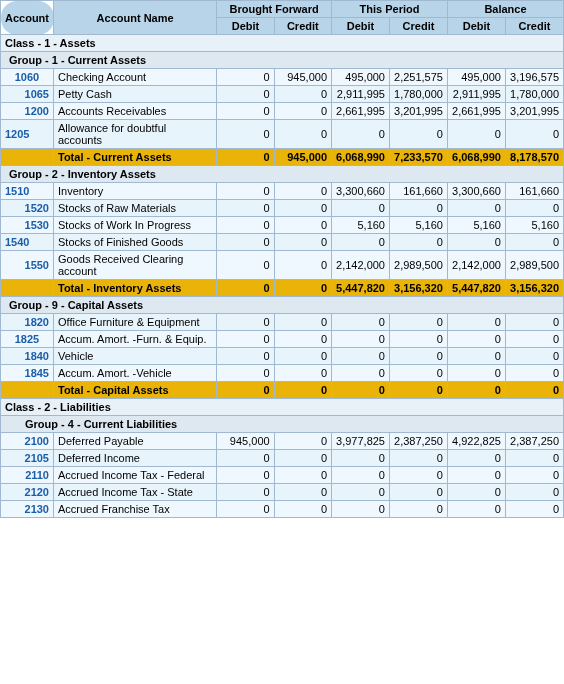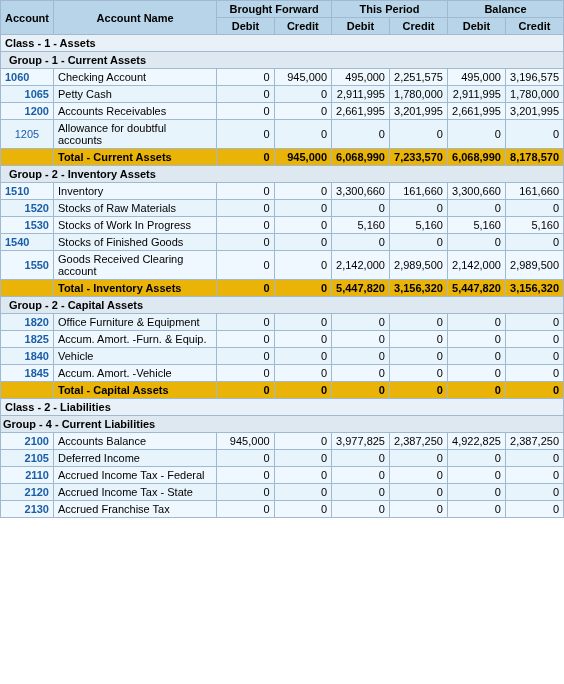--- a/index.html
+++ b/index.html
@@ -1,20 +1,20 @@
 <!DOCTYPE html>
 <html><head>
   <meta charset="utf-8">
   <style>
     * { margin: 0; padding: 0; box-sizing: border-box; }
     body { font-family: Arial, sans-serif; font-size: 11px; background: #fff; }
     table { width: 564px; border-collapse: collapse; }
     th, td { border: 1px solid #a0b8d0; padding: 2px 4px; }
     thead th { background: #b8d4e8; text-align: center; font-weight: bold; color: #000; }
-    th.account-col { width: 48px; }
+    th.account-col { width: 48px; border-radius: 16px; }
     th.name-col { width: 170px; }
     th.num-col { width: 58px; }
 
     .group-header td { background: #dde8f0; font-weight: bold; color: #000; }
     .class-header td { background: #e8f0f8; font-weight: bold; color: #000; }
     .total-row td { background: #eab308; font-weight: bold; color: #000; }
     .data-row td { background: #f0f8ff; color: #000; }
     .data-row:nth-child(even) td { background: #e8f4fc; }
 
     td.num { text-align: right; }
@@ -43,21 +43,21 @@
     </tr>
   </thead>
   <tbody id="table-body">
   <tr class="class-header">
         <td colspan="8" class="name" style="padding-left:4px; font-weight:bold;">Class - 1 - Assets</td>
       </tr>
       <tr class="group-header">
         <td colspan="8" class="name" style="padding-left:8px; font-weight:bold;">Group - 1 - Current Assets</td>
       </tr>
       <tr class="data-row">
-      <td class="account" style="color:#1a5ea8; font-weight:bold; text-align:left;">1060</td>
+      <td class="account" style="color:#1a5ea8; font-weight:bold; text-align:center;">1060</td>
       <td class="name">Checking Account</td>
       <td class="num">0</td>
       <td class="num">945,000</td>
       <td class="num">495,000</td>
       <td class="num">2,251,575</td>
       <td class="num">495,000</td>
       <td class="num">3,196,575</td>
     </tr>
       <tr class="data-row">
       <td class="account" style="color:#1a5ea8; font-weight:bold; text-align:right;">1065</td>
@@ -73,21 +73,21 @@
       <td class="account" style="color:#1a5ea8; font-weight:bold; text-align:right;">1200</td>
       <td class="name">Accounts Receivables</td>
       <td class="num">0</td>
       <td class="num">0</td>
       <td class="num">2,661,995</td>
       <td class="num">3,201,995</td>
       <td class="num">2,661,995</td>
       <td class="num">3,201,995</td>
     </tr>
       <tr class="data-row">
-      <td class="account" style="color:#1a5ea8; font-weight:normal; text-align:center;">1205</td>
+      <td class="account" style="color:#1a5ea8; font-weight:bold; text-align:left;">1205</td>
       <td class="name">Allowance for doubtful accounts</td>
       <td class="num">0</td>
       <td class="num">0</td>
       <td class="num">0</td>
       <td class="num">0</td>
       <td class="num">0</td>
       <td class="num">0</td>
     </tr>
       <tr class="total-row">
       <td></td>
@@ -156,34 +156,34 @@
       <td></td>
       <td class="name" style="font-weight:bold;">Total - Inventory Assets</td>
       <td class="num">0</td>
       <td class="num">0</td>
       <td class="num">5,447,820</td>
       <td class="num">3,156,320</td>
       <td class="num">5,447,820</td>
       <td class="num">3,156,320</td>
     </tr>
       <tr class="group-header">
-        <td colspan="8" class="name" style="padding-left:8px; font-weight:bold;">Group - 2 - Capital Assets</td>
+        <td colspan="8" class="name" style="padding-left:8px; font-weight:bold;">Group - 9 - Capital Assets</td>
       </tr>
       <tr class="data-row">
       <td class="account" style="color:#1a5ea8; font-weight:bold; text-align:right;">1820</td>
       <td class="name">Office Furniture &amp; Equipment</td>
       <td class="num">0</td>
       <td class="num">0</td>
       <td class="num">0</td>
       <td class="num">0</td>
       <td class="num">0</td>
       <td class="num">0</td>
     </tr>
       <tr class="data-row">
-      <td class="account" style="color:#1a5ea8; font-weight:bold; text-align:right;">1825</td>
+      <td class="account" style="color:#1a5ea8; font-weight:bold; text-align:center;">1825</td>
       <td class="name">Accum. Amort. -Furn. &amp; Equip.</td>
       <td class="num">0</td>
       <td class="num">0</td>
       <td class="num">0</td>
       <td class="num">0</td>
       <td class="num">0</td>
       <td class="num">0</td>
     </tr>
       <tr class="data-row">
       <td class="account" style="color:#1a5ea8; font-weight:bold; text-align:right;">1840</td>
@@ -212,25 +212,25 @@
       <td class="num">0</td>
       <td class="num">0</td>
       <td class="num">0</td>
       <td class="num">0</td>
       <td class="num">0</td>
     </tr>
       <tr class="class-header">
         <td colspan="8" class="name" style="padding-left:4px; font-weight:bold;">Class - 2 - Liabilities</td>
       </tr>
       <tr class="group-header">
-        <td colspan="8" class="name" style="padding-left:2px; font-weight:bold;">Group - 4 - Current Liabilities</td>
+        <td colspan="8" class="name" style="padding-left:24px; font-weight:bold;">Group - 4 - Current Liabilities</td>
       </tr>
       <tr class="data-row">
       <td class="account" style="color:#1a5ea8; font-weight:bold; text-align:right;">2100</td>
-      <td class="name">Accounts Balance</td>
+      <td class="name">Deferred Payable</td>
       <td class="num">945,000</td>
       <td class="num">0</td>
       <td class="num">3,977,825</td>
       <td class="num">2,387,250</td>
       <td class="num">4,922,825</td>
       <td class="num">2,387,250</td>
     </tr>
       <tr class="data-row">
       <td class="account" style="color:#1a5ea8; font-weight:bold; text-align:right;">2105</td>
       <td class="name">Deferred Income</td>

